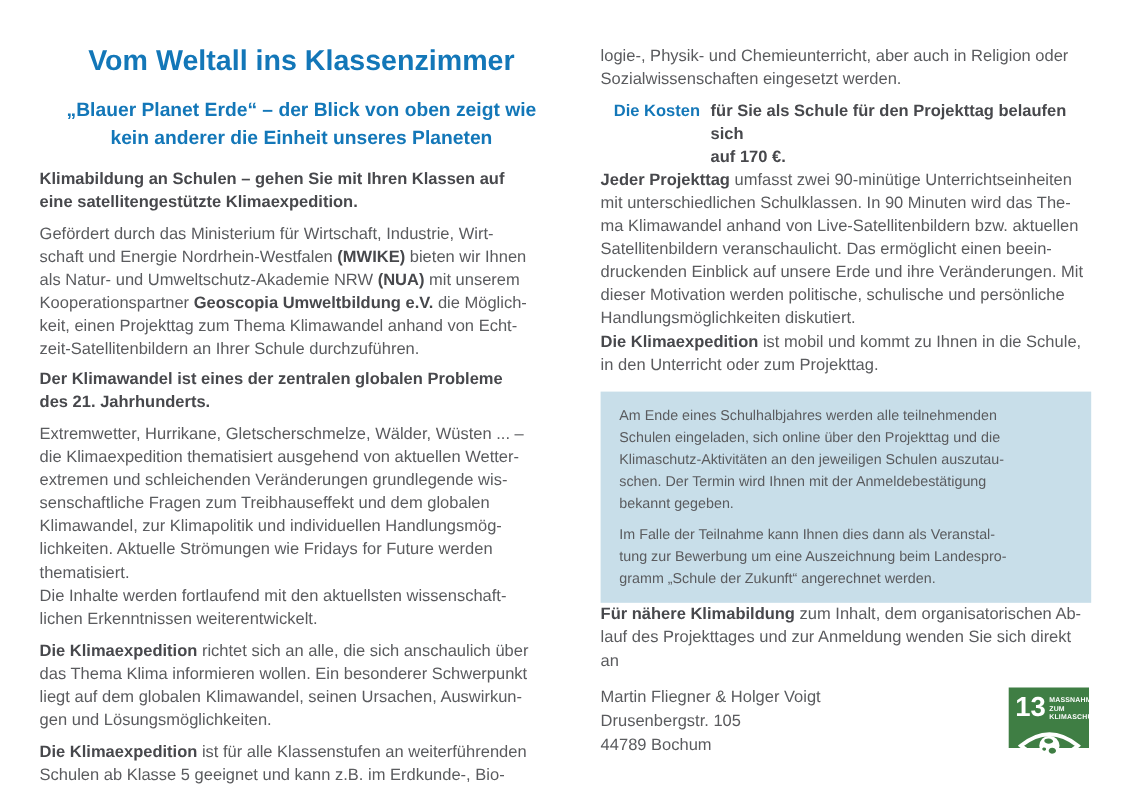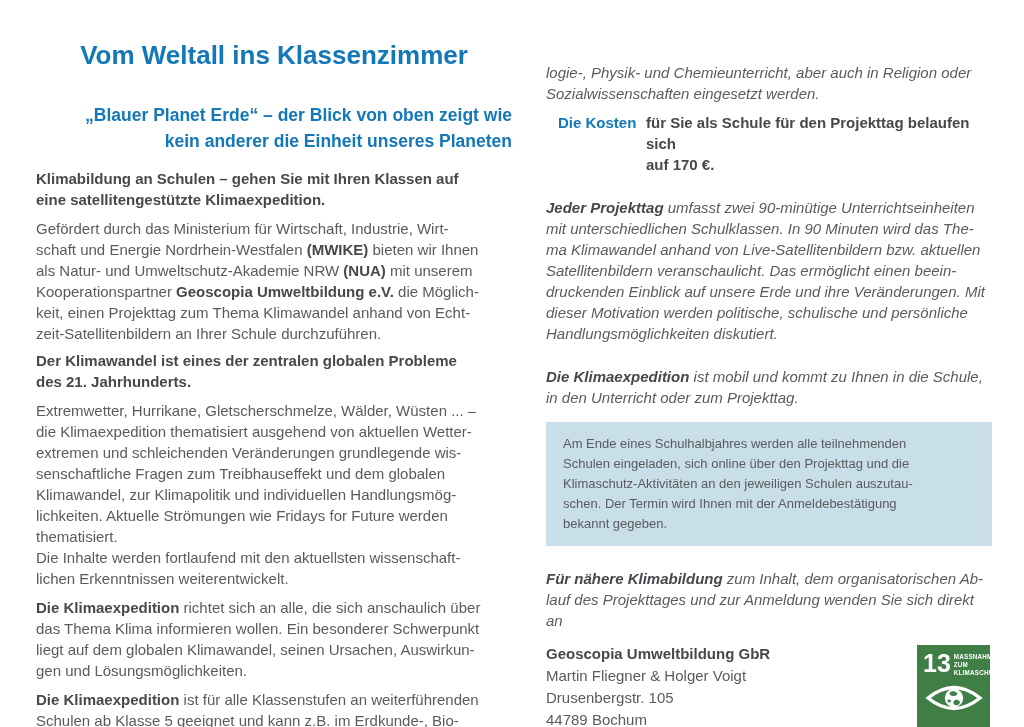--- a/index.html
+++ b/index.html
@@ -13,49 +13,49 @@
 
   p { margin:0; font-size:15px; line-height:21px; white-space:pre-line; }
   .b { font-weight:700; color:#47484C; }
   .bold-p { font-weight:700; color:#47484C; }
 
   .title {
     font-size:26px; line-height:30px; font-weight:700; color:#1377B8;
     text-align:center; white-space:pre-line;
   }
   .subtitle {
-    margin-top:32px; font-size:17.5px; line-height:26px; font-weight:700;
-    color:#1377B8; text-align:right; white-space:pre-line;
+    margin-top:16px; font-size:17.5px; line-height:26px; font-weight:700;
+    color:#1377B8; text-align:center; white-space:pre-line;
   }
 
   .col-left .intro   { margin-top:14px; }
   .col-left p.body   { margin-top:8px; }
   .col-left .problem { margin-top:6px; }
 
   .col-right .first  { margin-top:7px; }
   .kosten { display:flex; margin-top:8px;margin-left:12px; }
   .kosten-label { flex:none; width:88px; font-size:15px; line-height:21px;
                   font-weight:700; color:#1377B8; }
   .kosten-text  { font-size:15px; line-height:21px; font-weight:700; color:#47484C;
                   white-space:pre-line; }
-  .col-right p.body { margin-top:22px;font-style:italic; }
+  .col-right p.body { margin-top:0; }
 
   .info-box {
     margin-top:14px; background:#C8DEE9; padding:12px 14px 12px 17px;
   }
   .info-box p { font-size:13px; line-height:20px; }
   .info-box p + p { margin-top:8px; }
 
   .more-info { margin-top:16px; }
 
   .contact { position:relative; margin-top:12px; }
   .contact p { line-height:22px; }
 
   .sdg {
-    position:absolute; top:2px; right:2px; width:73px; height:82px;
+    position:absolute; top:2px; right:2px; width:73px; height:55px;
     background:#3F7E44; color:#ffffff; box-sizing:border-box; padding:6px 5px 4px 6px;
   }
   .sdg-top { display:flex; align-items:flex-start; gap:3px; }
   .sdg-num { font-size:25px; line-height:24px; font-weight:700; }
   .sdg-label { font-size:6.3px; line-height:8px; font-weight:700;
                letter-spacing:0.2px; white-space:pre-line; margin-top:2px; }
   .sdg-eye { display:block; margin:7px auto 0 auto; }
 </style>
 </head>
 <body>
@@ -119,27 +119,29 @@
 
     <p class="body"><span class="b">Die Klimaexpedition</span><span> ist mobil und kommt zu Ihnen in die Schule,
 in den Unterricht oder zum Projekttag.</span></p>
 
     <div class="info-box">
       <p>Am Ende eines Schulhalbjahres werden alle teilnehmenden
 Schulen eingeladen, sich online über den Projekttag und die
 Klimaschutz-Aktivitäten an den jeweiligen Schulen auszutau-
 schen. Der Termin wird Ihnen mit der Anmeldebestätigung
 bekannt gegeben.</p>
+      <p>Im Falle der Teilnahme kann Ihnen dies dann als Veranstal-
+tung zur Bewerbung um eine Auszeichnung beim Landespro-
+gramm „Schule der Zukunft“ angerechnet werden.</p>
     </div>
 
     <p class="body more-info"><span class="b">Für nähere Klimabildung</span><span> zum Inhalt, dem organisatorischen Ab-
 lauf des Projekttages und zur Anmeldung wenden Sie sich direkt an</span></p>
 
     <div class="contact">
-      <p class="bold-p">Geoscopia Umweltbildung GbR</p>
       <p>Martin Fliegner &amp; Holger Voigt</p>
       <p>Drusenbergstr. 105</p>
       <p>44789 Bochum</p>
 
       <div class="sdg">
         <div class="sdg-top">
           <span class="sdg-num">13</span>
           <span class="sdg-label">MASSNAHMEN ZUM
 KLIMASCHUTZ</span>
         </div>

